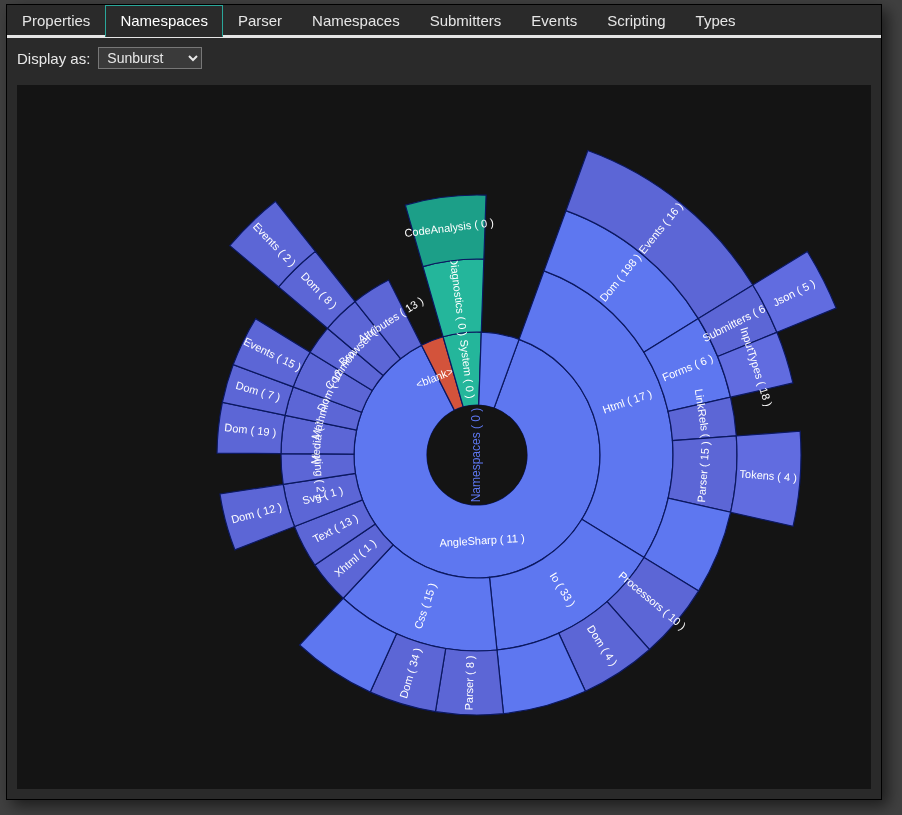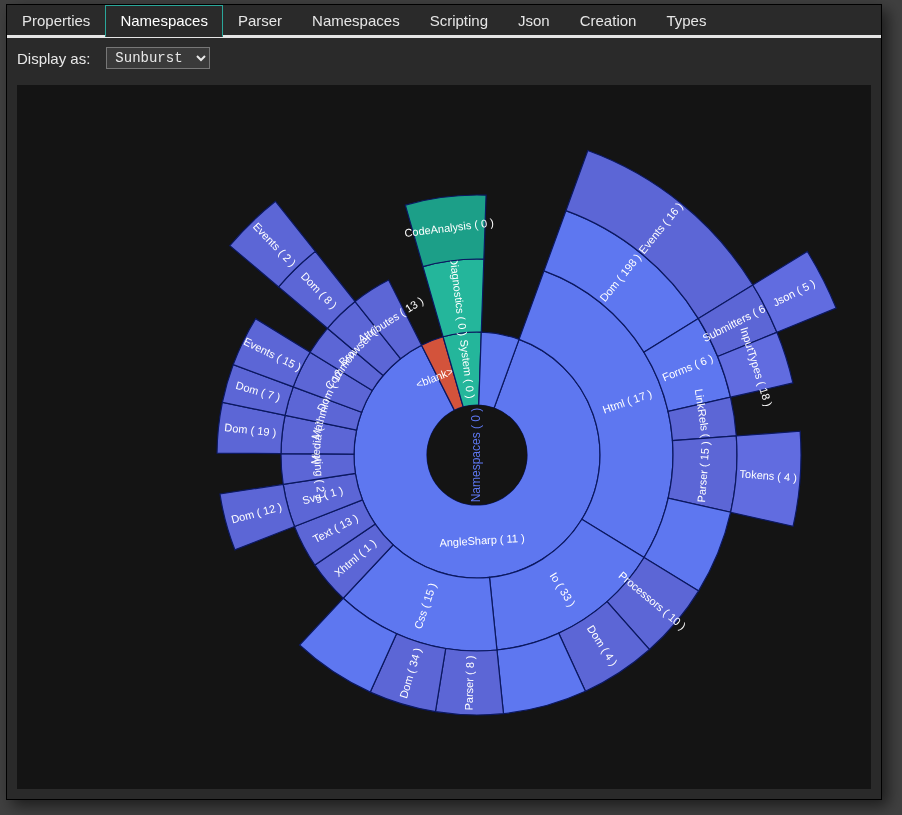--- a/index.html
+++ b/index.html
@@ -48,38 +48,37 @@
   .tab.active {
     border: 1px solid #2aa79a;
     border-bottom: 1px solid #2a2a2a;
     background: #2a2a2a;
     color: #fff;
   }
   
   .display-row {
     display: flex;
     align-items: center;
-    gap: 16px;
+    gap: 8px;
     padding: 8px 10px 4px 10px;
     height: 36px;
     box-sizing: border-box;
   }
   .display-row label {
     font-size: 15px;
     color: #e8e8e8;
   }
   .display-row select {
     background: #3a3a3a;
     border: 1px solid #777;
     color: #e8e8e8;
     font-size: 14px;
     padding: 1px 4px;
     height: 22px;
     width: 104px;
-    font-family: Liberation Mono, monospace;
   }
   
   .chart-shell {
     position: absolute;
     left: 10px;
     top: 80px;
     right: 10px;
     bottom: 10px;
     background: #141414;
   }
@@ -102,23 +101,23 @@
 </head>
 <body>
 
 <div id="app">
   <div class="panel">
     <div class="tabs" id="tabs">
         <div class="tab">Properties</div>
         <div class="tab active">Namespaces</div>
         <div class="tab">Parser</div>
         <div class="tab">Namespaces</div>
+        <div class="tab">Submitters</div>
+        <div class="tab">Events</div>
         <div class="tab">Scripting</div>
-        <div class="tab">Json</div>
-        <div class="tab">Creation</div>
         <div class="tab">Types</div>
       </div>
     <div class="display-row">
       <label>Display as:</label>
       <select id="display-select"><option>Sunburst</option></select>
     </div>
     <div class="chart-shell">
       <svg class="chart" id="chart" viewBox="0 0 854 704">
           <g class="seg">
             <path d="M 502.06847762905727 254.41780764333328 A 123 123 0 1 1 404.54206249519996 260.2119443303886 L 437.45612296552844 325.3707090773937 A 50 50 0 1 0 477.10100716628347 323.01536896070456 Z" fill="#5e77f0"></path>

